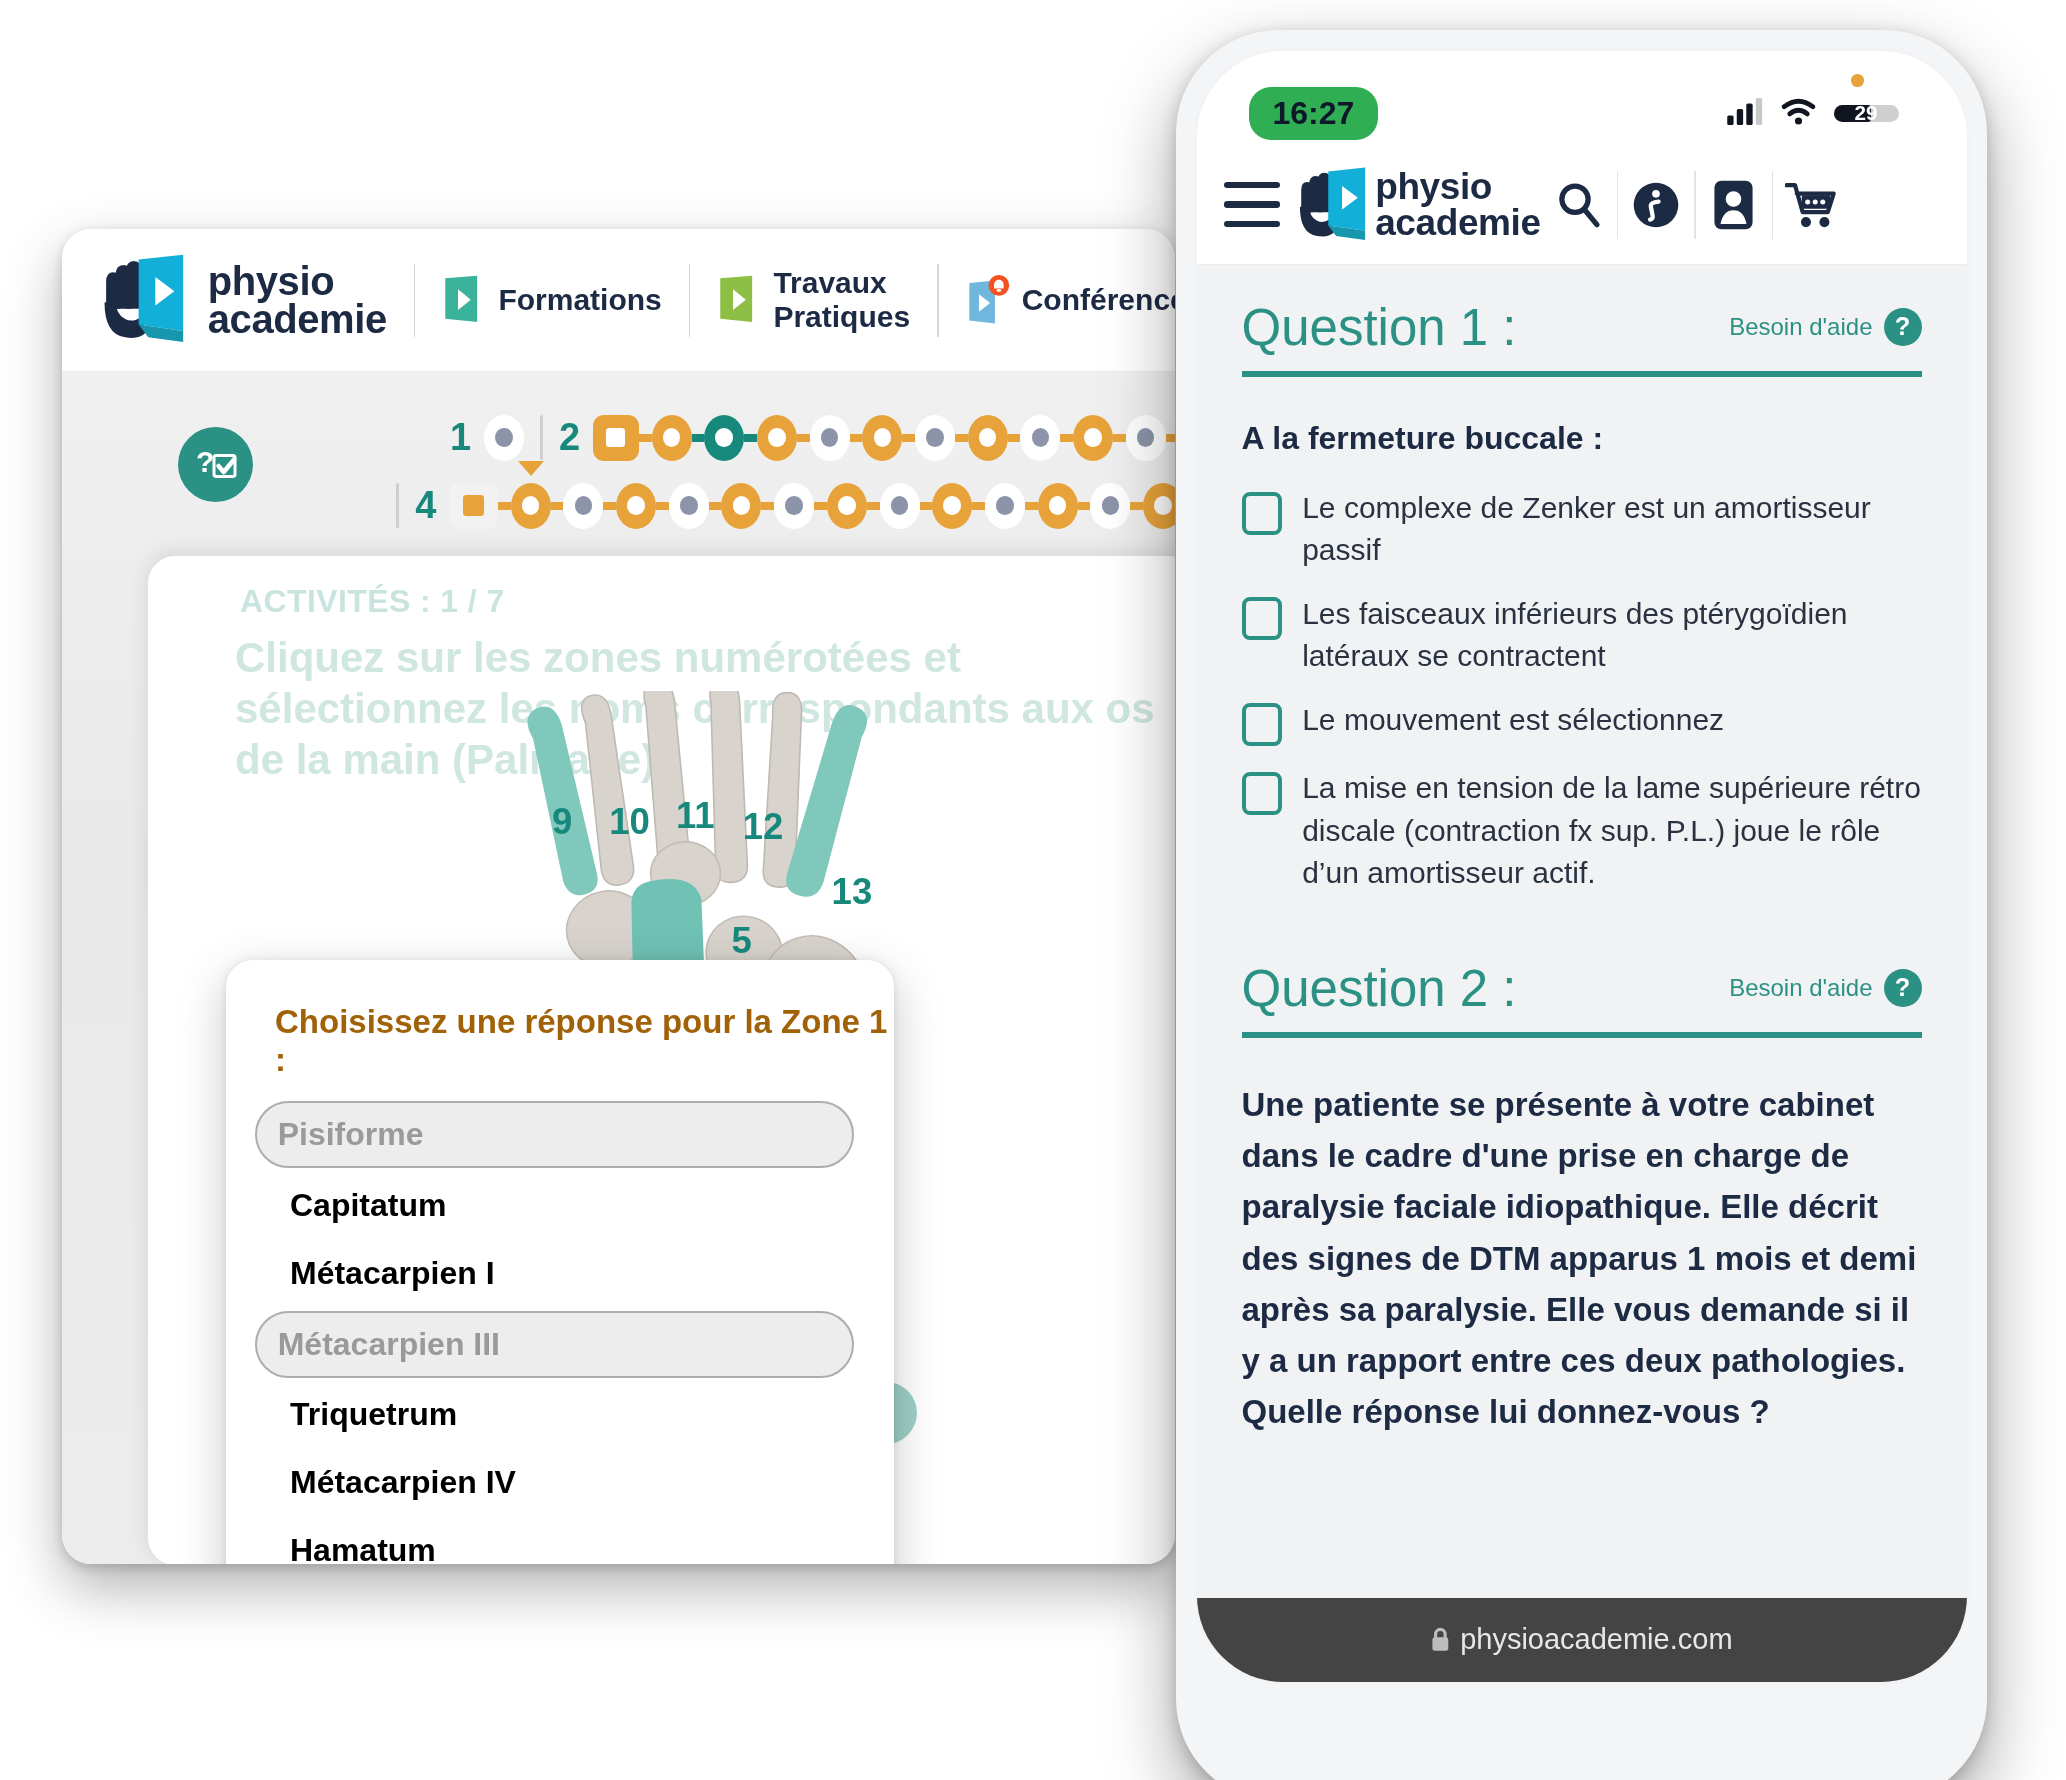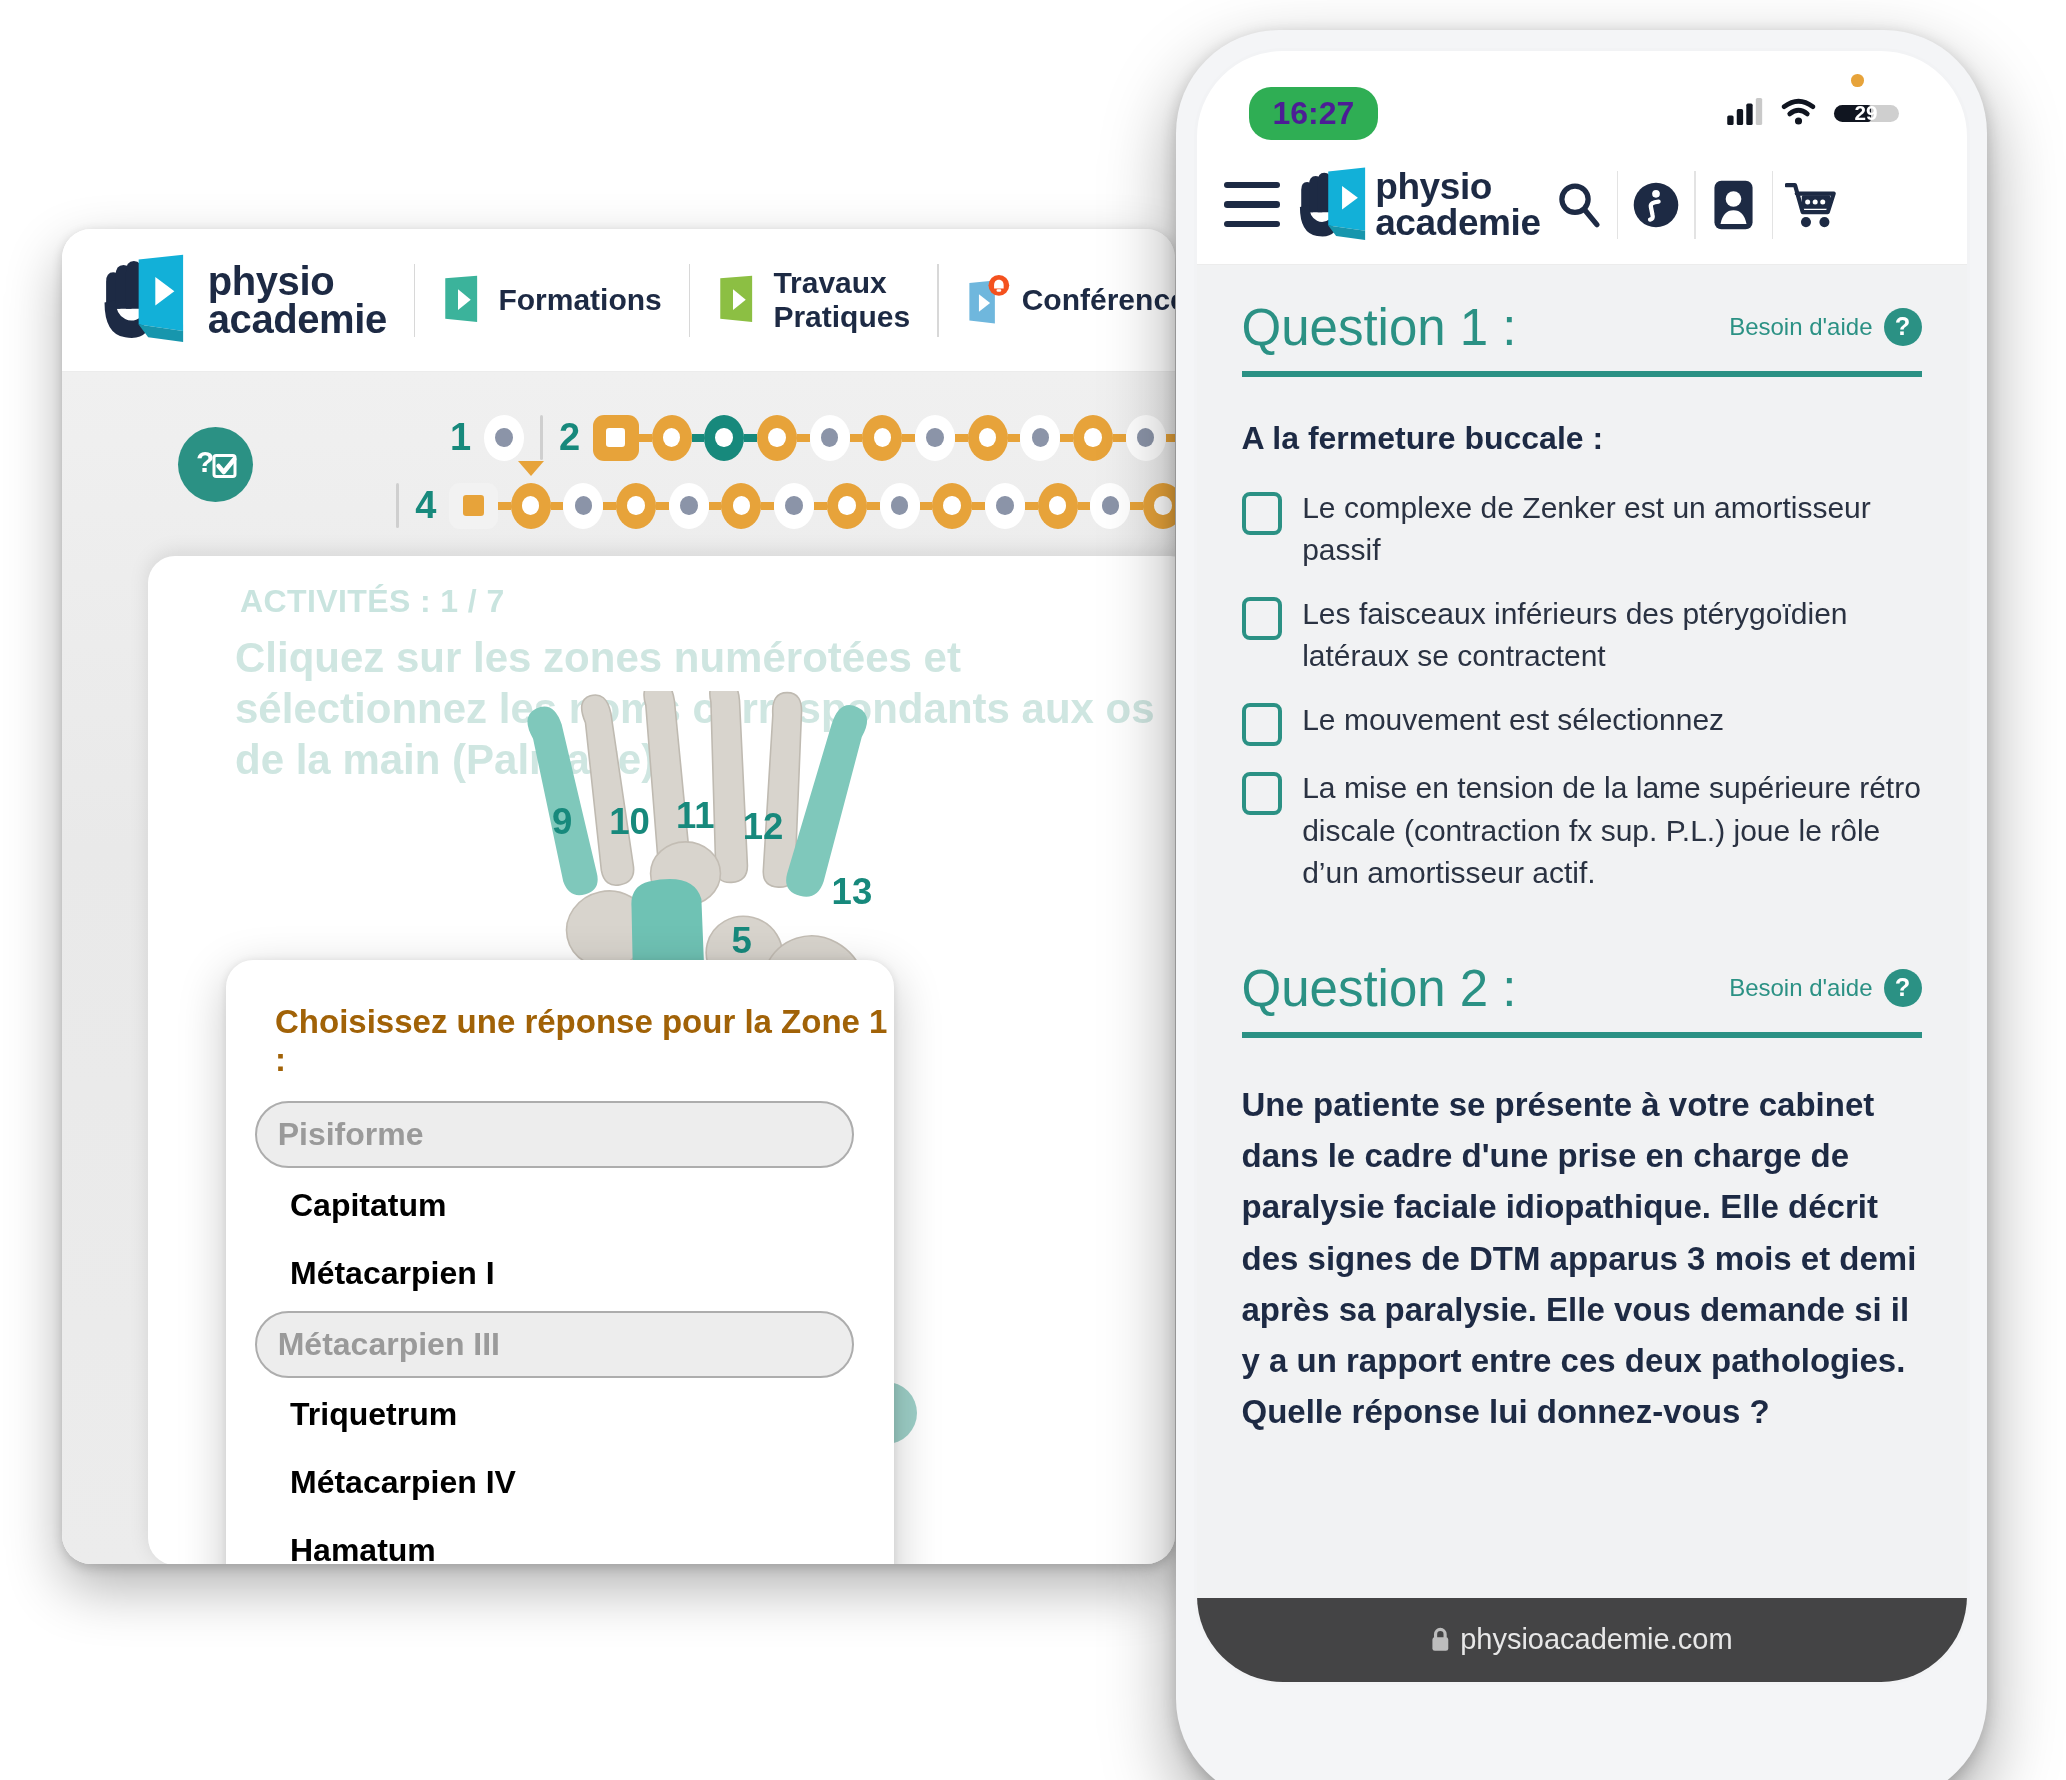--- a/index.html
+++ b/index.html
@@ -105,21 +105,21 @@
     box-shadow: 0 30px 72px rgba(0,0,0,.36), 0 4.8px 16px rgba(0,0,0,.18);
     padding: 17.5px;
   }
   .phone-inner {
     width:100%; height: 1637px; background:#fff; border-radius:89px;
     overflow:hidden; position:relative;
     border: 3.2px solid #f2f3f5;
   }
   .statusbar { height:95px; display:flex; align-items:center; justify-content:space-between;
                padding: 30px 68px 0 52px; }
-  .clock { background:#2fae54; color:#4c1d95; font-size:32px; font-weight:600;
+  .clock { background:#2fae54; color:#0f172a; font-size:32px; font-weight:600;
            padding: 8px 24px; border-radius:22px; }
   .status-right { display:flex; align-items:center; gap:17.5px; position:relative; }
   .battery { width:65px; height:17px; border-radius:8.7px; background:#cfcfcf; position:relative;
              display:flex; align-items:center; }
   .battery .fill { position:absolute; left:0; top:0; height:100%; width:58%;
                    background:#101520; border-radius:8.7px 3.2px 3.2px 8.7px; }
   .battery .num { position:relative; z-index:2; color:#fff; font-size:20.7px; font-weight:700;
                   width:100%; text-align:center; }
   .dotled { position:absolute; right: 35px; top:-24px; width:12.7px;height:12.7px;
             border-radius:50%; background:#e7a33a; }
@@ -545,21 +545,21 @@
           </div>
         </div>
 
         <div class="q-head" style="margin-top:64px;">
           <div class="q-title">Question 2 :</div>
           <div class="q-help">
             <span class="q-help-txt">Besoin d'aide</span>
             <span class="q-help-ico">?</span>
           </div>
         </div>
-        <div class="q2-body">Une patiente se présente à votre cabinet dans le cadre d'une prise en charge de paralysie faciale idiopathique. Elle décrit des signes de DTM apparus 3 mois et demi après sa paralysie. Elle vous demande si il y a un rapport entre ces deux pathologies. Quelle réponse lui donnez-vous ?</div>
+        <div class="q2-body">Une patiente se présente à votre cabinet dans le cadre d'une prise en charge de paralysie faciale idiopathique. Elle décrit des signes de DTM apparus 1 mois et demi après sa paralysie. Elle vous demande si il y a un rapport entre ces deux pathologies. Quelle réponse lui donnez-vous ?</div>
       </div>
 
       <div class="urlbar">
         <span class="lock">
           <svg viewBox="0 0 26 32" width="20.7" height="25.4">
             <path d="M7 14 l0 -5 a6 6 0 0 1 12 0 l0 5" fill="none" stroke="#bdbdbd" stroke-width="4"></path>
             <rect x="3" y="13" width="20" height="17" rx="3" fill="#bdbdbd"></rect>
           </svg>
         </span>
         <span class="url-txt">physioacademie.com</span>

